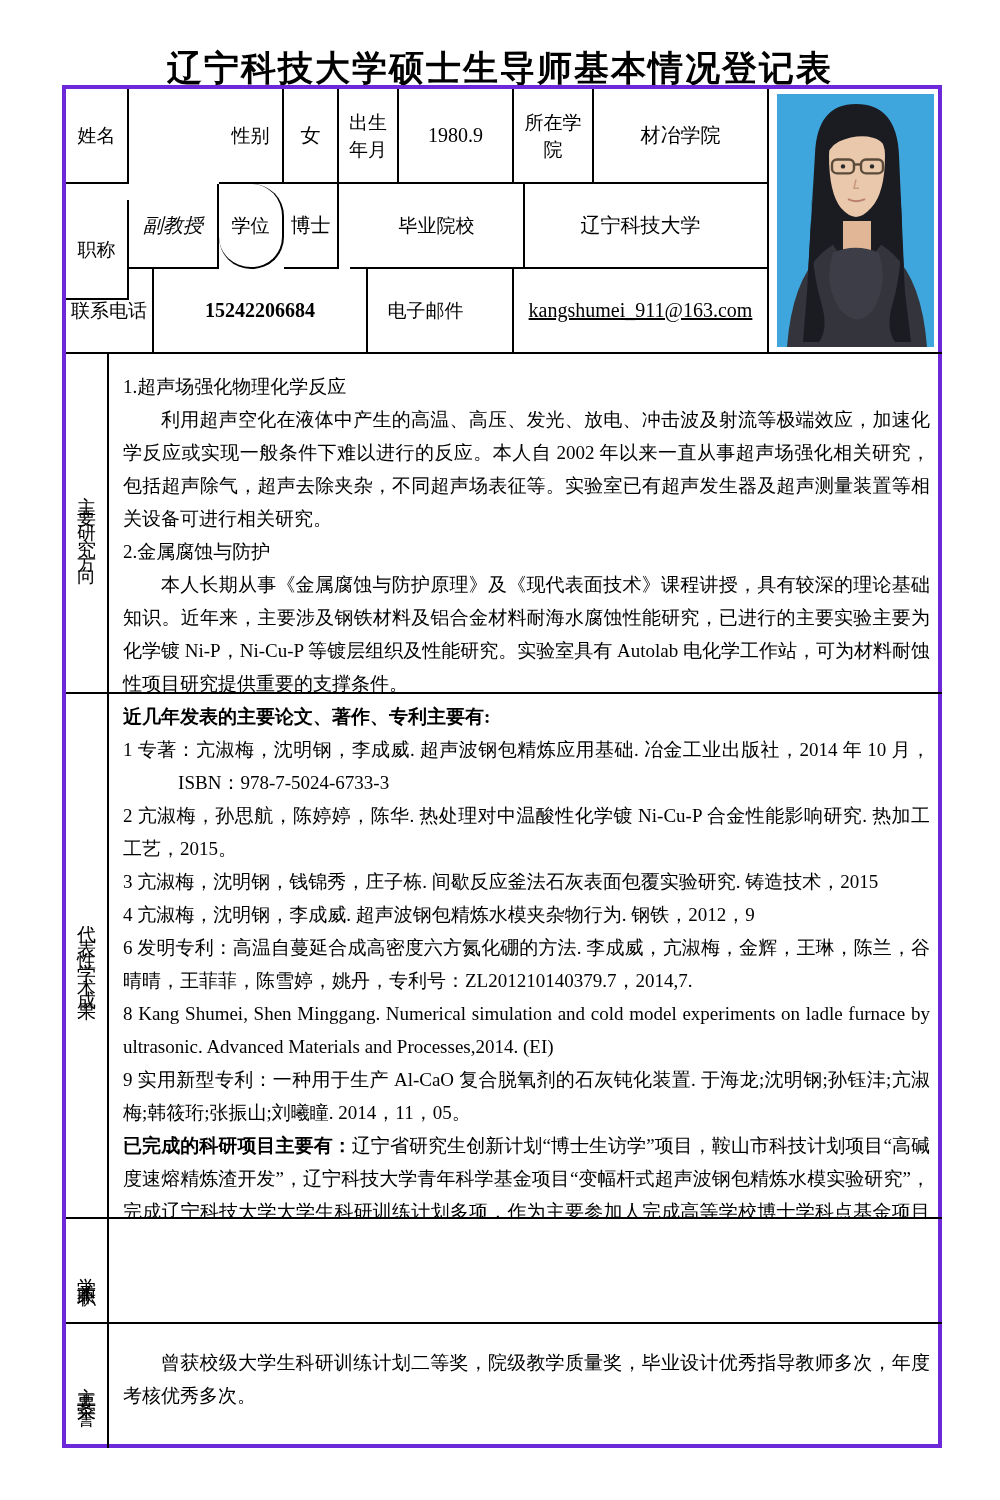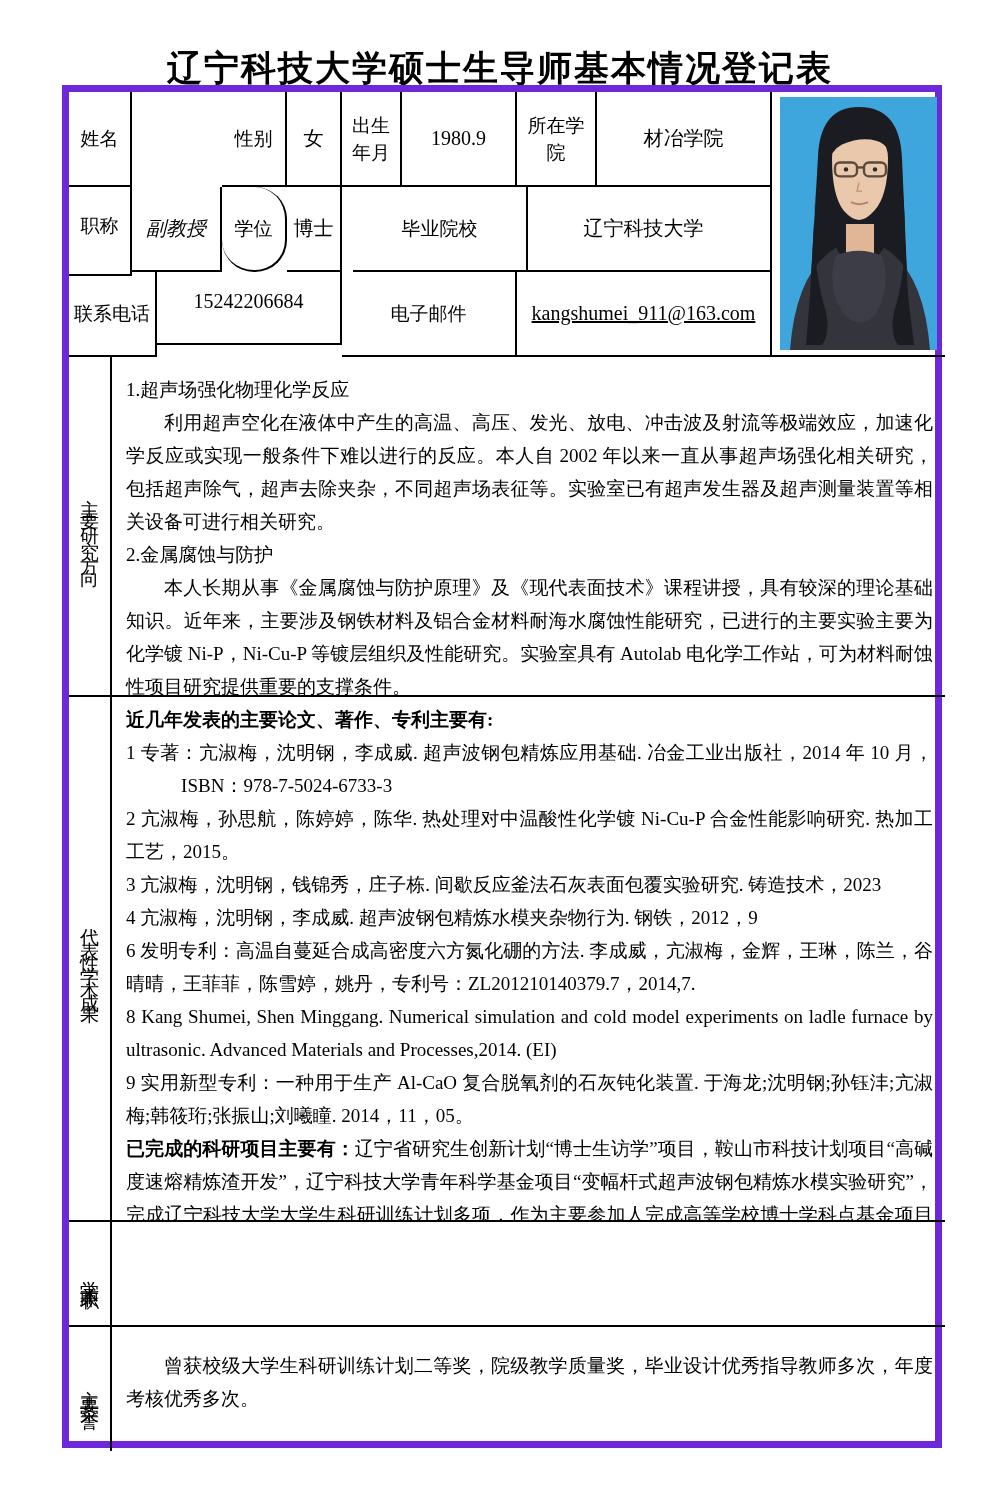--- a/index.html
+++ b/index.html
@@ -1,21 +1,21 @@
 <!DOCTYPE html>
 <html><head>
 <meta charset="utf-8">
 <style>
   html,body{margin:0;padding:0;background:#ffffff;}
   body{width:1000px;height:1500px;position:relative;
        font-family:"Liberation Serif","DejaVu Serif",serif;color:#000;}
   .page-title{position:absolute;top:22px;left:0;width:1000px;text-align:center;
        font-size:35px;font-weight:bold;letter-spacing:2px;}
   .form-table{position:absolute;left:62px;top:85px;width:880px;height:1363px;
-       border:7px solid #6d28d9;box-sizing:border-box;}
+       border:4px solid #6d28d9;box-sizing:border-box;}
   .cell{position:absolute;box-sizing:border-box;border-right:2px solid #000;
        border-bottom:2px solid #000;overflow:hidden;font-size:19px;}
   .cell.noR{border-right:none;} .cell.noB{border-bottom:none;}
   .lab{display:flex;align-items:center;justify-content:center;text-align:center;
        padding:2px;line-height:27px;}
   .val{display:flex;align-items:center;justify-content:center;text-align:center;
        padding:2px;font-size:20px;}
   .vlabel{display:flex;align-items:center;justify-content:center;
        writing-mode:vertical-rl;text-orientation:upright;}
   .content{padding:6px 12px 4px 14px;text-align:justify;line-height:33px;}
@@ -65,48 +65,48 @@
       <path d="M71 106 Q79 110 88 106" fill="none" stroke="#b97f6e" stroke-width="2"></path>
 
       <path d="M10 255 Q16 176 56 152 Q66 170 79 170 Q92 170 104 152 Q144 176 150 255 Z" fill="#33343c"></path>
       <path d="M56 160 Q78 150 102 160 Q112 190 96 218 Q80 238 62 216 Q46 190 56 160 Z" fill="#3c3d46"></path>
 
       <path d="M30 200 L36 90 Q30 160 44 210 Q52 236 42 250 L26 250 Z" fill="#1b1b22"></path>
       <path d="M128 200 L122 90 Q130 160 116 210 Q108 236 118 250 L134 250 Z" fill="#1b1b22"></path>
     </svg>
   </div>
 
-  <div class="cell lab" style="left:0;top:84px;width:63px;height:100px;">职称</div>
+  <div class="cell lab" style="left:0;top:111px;width:63px;height:100px;">职称</div>
   <div class="cell val" style="left:63px;top:95px;width:90px;height:85px;font-style:italic;">副教授</div>
   <div class="cell lab" style="left:153px;top:95px;width:65px;height:85px;border-radius:32px;">学位</div>
   <div class="cell val" style="left:218px;top:95px;width:55px;height:85px;">博士</div>
   <div class="cell lab" style="left:273px;top:95px;width:175px;height:85px;margin-left:11px;">毕业院校</div>
   <div class="cell val" style="left:448px;top:95px;width:255px;height:85px;">辽宁科技大学</div>
 
   <div class="cell lab" style="left:0;top:180px;width:88px;height:85px;">联系电话</div>
-  <div class="cell val" style="left:88px;top:168px;width:185px;height:85px;">15242206684</div>
+  <div class="cell val" style="left:88px;top:180px;width:214px;height:85px;font-weight:bold;">15242206684</div>
   <div class="cell lab" style="left:273px;top:180px;width:175px;height:85px;">电子邮件</div>
   <div class="cell val" style="left:448px;top:180px;width:255px;height:85px;">
     <span class="email">kangshumei_911@163.com</span>
   </div>
 
   <div class="cell vlabel" style="left:0;top:265px;width:43px;height:340px;letter-spacing:14px;">主要研究方向</div>
   <div class="cell noR content research" style="left:43px;top:265px;width:833px;height:340px;padding-top:16px;">
     <p>1.超声场强化物理化学反应</p>
     <p>利用超声空化在液体中产生的高温、高压、发光、放电、冲击波及射流等极端效应，加速化学反应或实现一般条件下难以进行的反应。本人自 2002 年以来一直从事超声场强化相关研究，包括超声除气，超声去除夹杂，不同超声场表征等。实验室已有超声发生器及超声测量装置等相关设备可进行相关研究。</p>
     <p>2.金属腐蚀与防护</p>
     <p>本人长期从事《金属腐蚀与防护原理》及《现代表面技术》课程讲授，具有较深的理论基础知识。近年来，主要涉及钢铁材料及铝合金材料耐海水腐蚀性能研究，已进行的主要实验主要为化学镀 Ni-P，Ni-Cu-P 等镀层组织及性能研究。实验室具有 Autolab 电化学工作站，可为材料耐蚀性项目研究提供重要的支撑条件。</p>
   </div>
 
   <div class="cell vlabel" style="left:0;top:605px;width:43px;height:525px;letter-spacing:13px;">代表性学术成果</div>
   <div class="cell noR content" style="left:43px;top:605px;width:833px;height:525px;">
     <p class="bold">近几年发表的主要论文、著作、专利主要有:</p>
     <p class="hang">1 专著：亢淑梅，沈明钢，李成威. 超声波钢包精炼应用基础. 冶金工业出版社，2014 年 10 月，ISBN：978-7-5024-6733-3</p>
     <p>2 亢淑梅，孙思航，陈婷婷，陈华. 热处理对中温酸性化学镀 Ni-Cu-P 合金性能影响研究.  热加工工艺，2015。</p>
-    <p>3 亢淑梅，沈明钢，钱锦秀，庄子栋. 间歇反应釜法石灰表面包覆实验研究.  铸造技术，2023</p>
+    <p>3 亢淑梅，沈明钢，钱锦秀，庄子栋. 间歇反应釜法石灰表面包覆实验研究.  铸造技术，2015</p>
     <p>4 亢淑梅，沈明钢，李成威. 超声波钢包精炼水模夹杂物行为. 钢铁，2012，9</p>
     <p>6 发明专利：高温自蔓延合成高密度六方氮化硼的方法. 李成威，亢淑梅，金辉，王琳，陈兰，谷晴晴，王菲菲，陈雪婷，姚丹，专利号：ZL201210140379.7，2014,7.</p>
     <p>8 Kang Shumei, Shen Minggang. Numerical simulation and cold model experiments on ladle furnace by ultrasonic. Advanced Materials and Processes,2014. (EI)</p>
     <p>9 实用新型专利：一种用于生产 Al-CaO 复合脱氧剂的石灰钝化装置. 于海龙;沈明钢;孙钰沣;亢淑梅;韩筱珩;张振山;刘曦瞳. 2014，11，05。</p>
     <p><span class="bold">已完成的科研项目主要有：</span><span>辽宁省研究生创新计划“博士生访学”项目，鞍山市科技计划项目“高碱度速熔精炼渣开发”，辽宁科技大学青年科学基金项目“变幅杆式超声波钢包精炼水模实验研究”，完成辽宁科技大学大学生科研训练计划多项，作为主要参加人完成高等学校博士学科点基金项目工作。</span></p>
   </div>
 
   <div class="cell vlabel" style="left:0;top:1130px;width:43px;height:105px;letter-spacing:4px;">学术兼职</div>
   <div class="cell noR content" style="left:43px;top:1130px;width:833px;height:105px;"></div>
 

